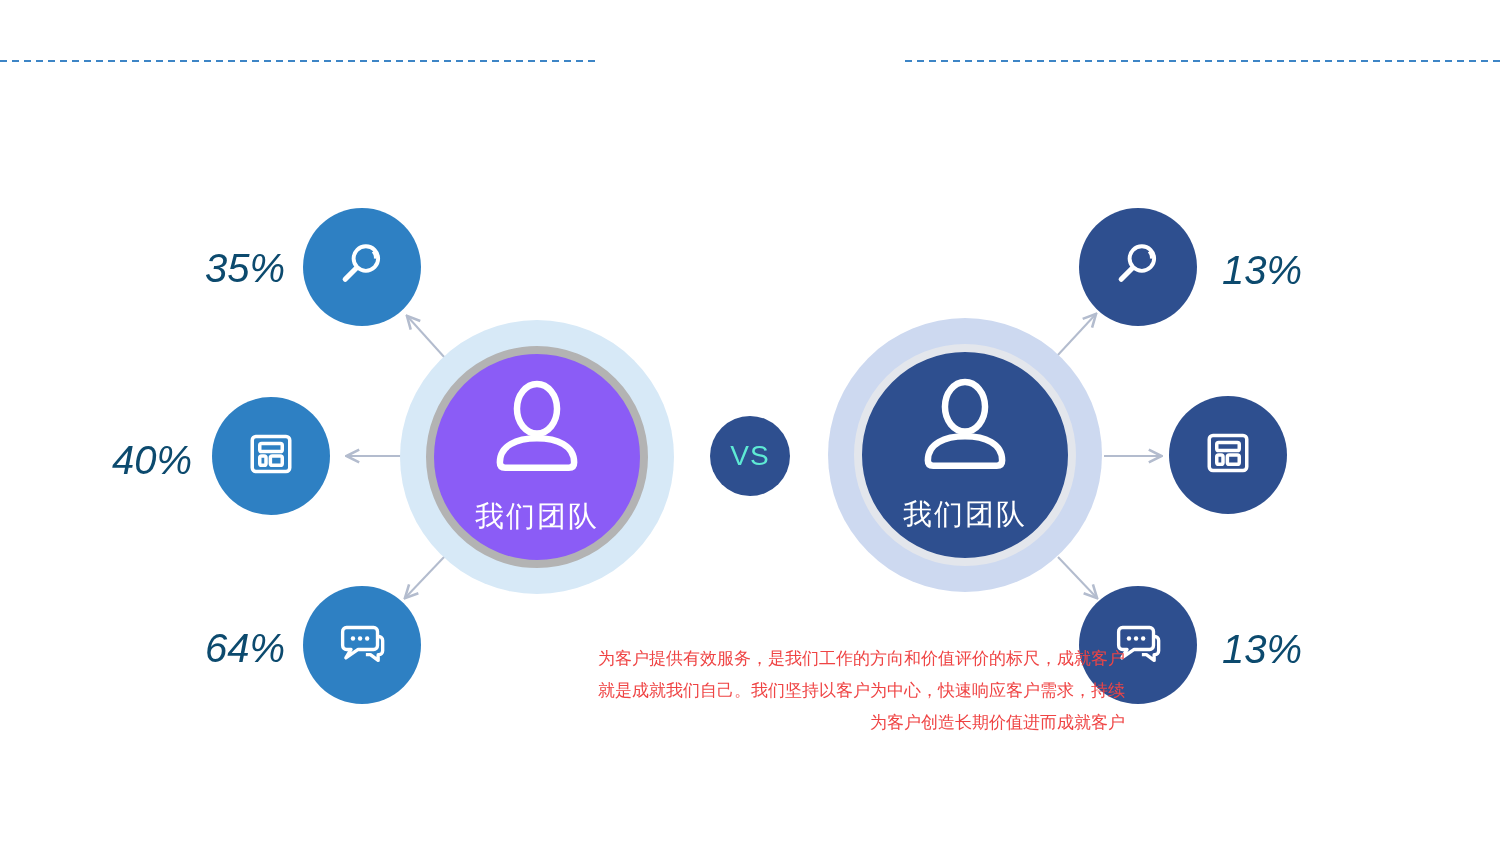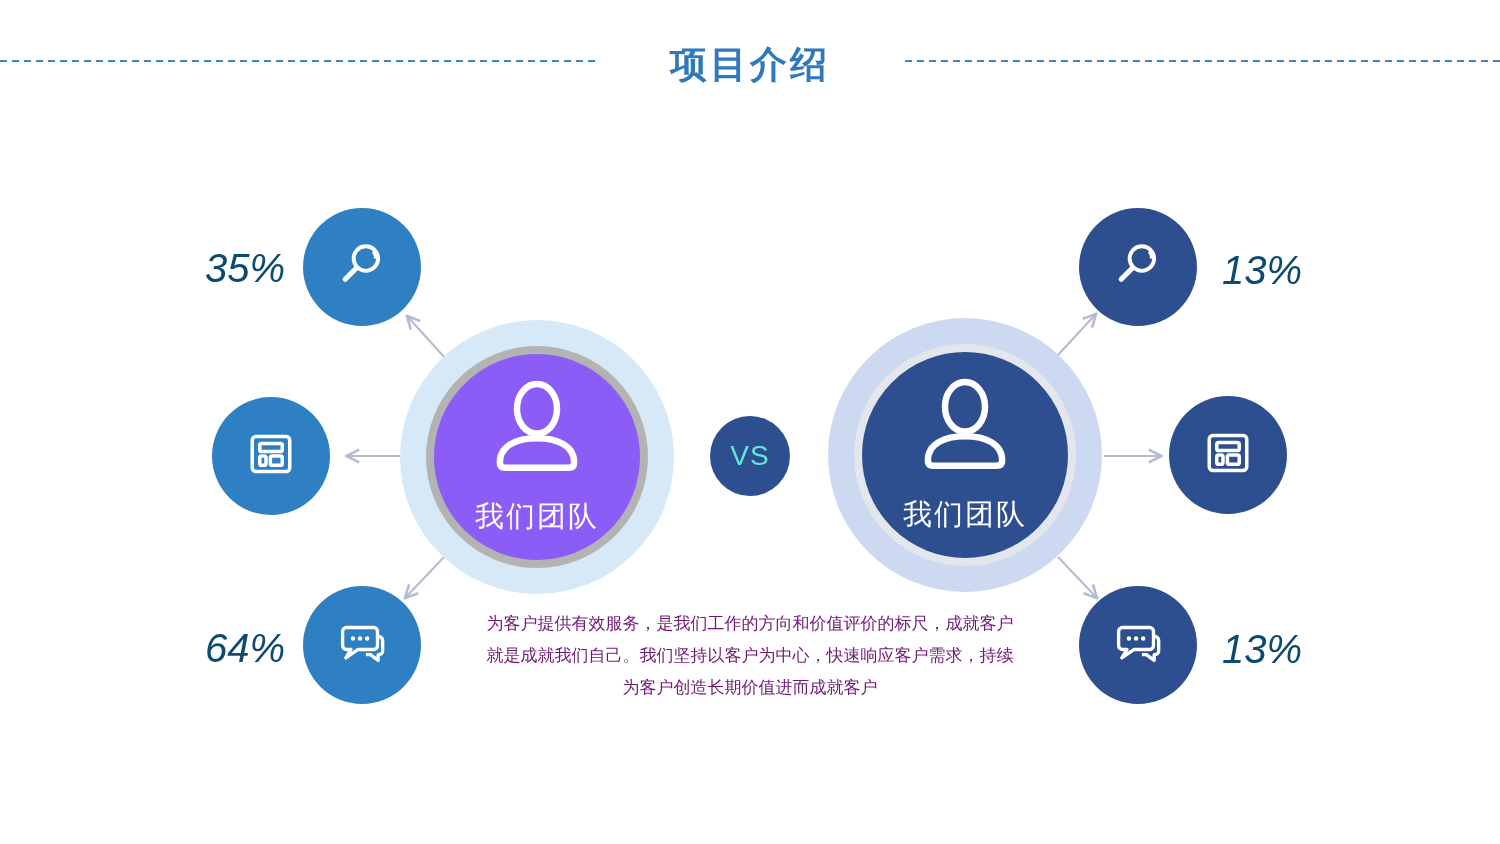--- a/index.html
+++ b/index.html
@@ -119,44 +119,43 @@
   .pct-l2 { left: 12px;   top: 430px; }
   .pct-l3 { left: 105px;  top: 618px; }
   .pct-r1 { left: 1222px; top: 240px; }
   .pct-r2 { left: 1312px; top: 430px; }
   .pct-r3 { left: 1222px; top: 619px; }
 
   
   .description {
     position: absolute;
     left: 375px;
-    top: 608px;
+    top: 643px;
     width: 750px;
-    text-align: center;
+    text-align: right;
     font-size: 17px;
     line-height: 32px;
-    color: #701a75;
+    color: #ef4444;
   }
 
   
   .arrows {
     position: absolute;
     left: 0; top: 0;
     width: 1500px; height: 844px;
     pointer-events: none;
   }
 </style>
 </head>
 <body>
 
 <div class="slide">
 
   <div class="dash-line dash-left"></div>
   <div class="dash-line dash-right"></div>
-  <div class="slide-title">项目介绍</div>
 
   <svg class="arrows" viewBox="0 0 1500 844">
     <defs>
       <marker id="ah" viewBox="0 0 10 10" refX="8" refY="5" markerWidth="8" markerHeight="8" orient="auto">
         <path d="M1,1 L9,5 L1,9" fill="none" stroke="#b3bcce" stroke-width="1.6"></path>
       </marker>
     </defs>
     <g stroke="#b3bcce" stroke-width="2" fill="none">
       <line x1="445" y1="358" x2="408" y2="317" marker-end="url(#ah)"></line>
       <line x1="413" y1="456" x2="348" y2="456" marker-end="url(#ah)"></line>
@@ -253,20 +252,21 @@
         <g fill="#ffffff" stroke="none">
           <circle cx="17" cy="20.5" r="1.7"></circle>
           <circle cx="22.5" cy="20.5" r="1.7"></circle>
           <circle cx="28" cy="20.5" r="1.7"></circle>
         </g>
       </svg>
     </span>
   </div>
 
   <div class="pct pct-right-align pct-l1">35%</div>
+  <div class="pct pct-right-align pct-l2">40%</div>
   <div class="pct pct-right-align pct-l3">64%</div>
   <div class="pct pct-left-align pct-r1">13%</div>
   <div class="pct pct-left-align pct-r3">13%</div>
 
   <div class="description">
     <div>为客户提供有效服务，是我们工作的方向和价值评价的标尺，成就客户</div>
     <div>就是成就我们自己。我们坚持以客户为中心，快速响应客户需求，持续</div>
     <div>为客户创造长期价值进而成就客户</div>
   </div>
 

